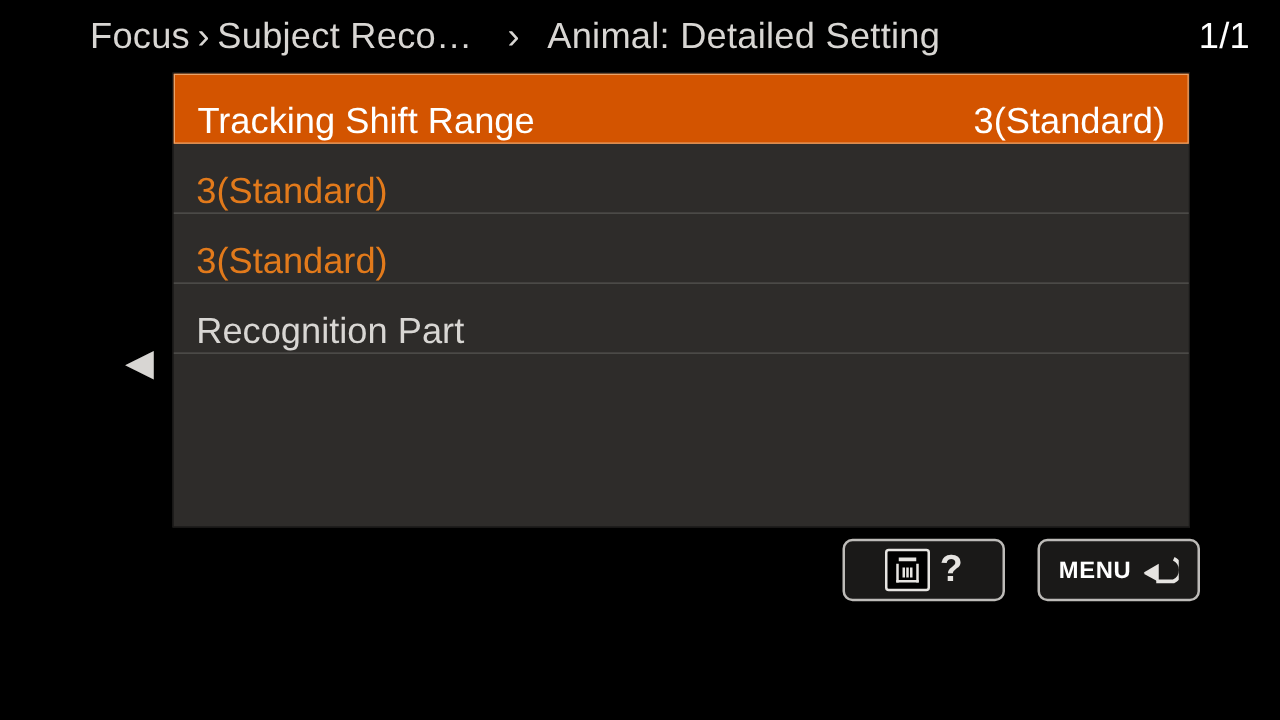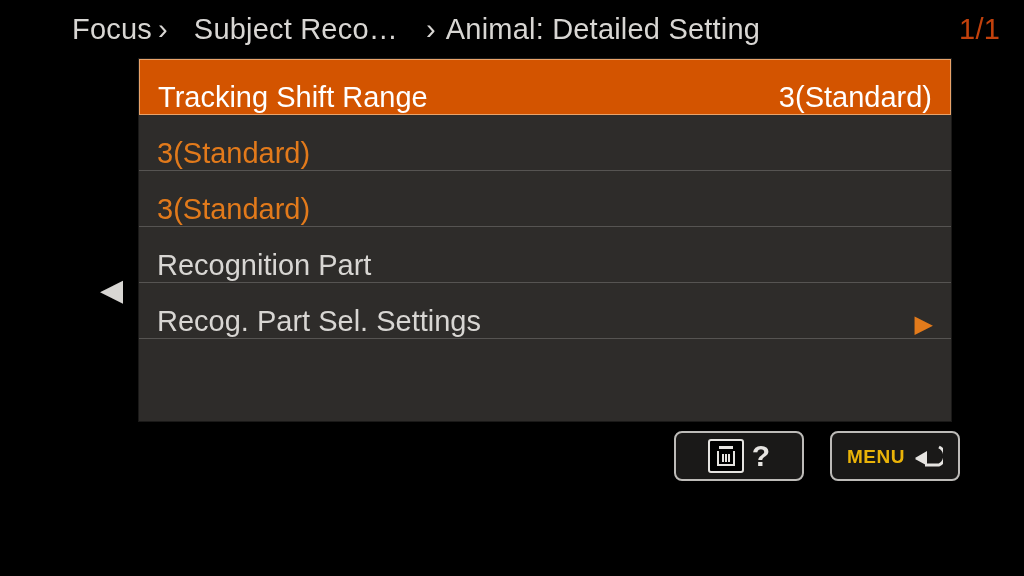--- a/index.html
+++ b/index.html
@@ -31,21 +31,21 @@
       letter-spacing: 0.2px;
     }
     .bc-sep {
       margin: 0 6px 0 0;
       color: #d8d6d3;
     }
     .bc-item { white-space: nowrap; }
     .page-indicator {
       margin-left: auto;
       font-size: 29px;
-      color: #c2410c;
+      color: #ffffff;
     }
     .panel {
       position: absolute;
       left: 138px;
       right: 72px;
       top: 58px;
       bottom: 70px;
       background: #2e2c2a;
       border: 1px solid #1a1918;
     }
@@ -142,63 +142,59 @@
     }
     .qmark {
       font-size: 30px;
       font-weight: bold;
       color: #e6e4e1;
     }
     .menu-text {
       font-size: 19px;
       font-weight: bold;
       letter-spacing: 0.5px;
-      color: #eab308;
+      color: #ffffff;
       line-height: 1;
     }
     .back-arrow {
       width: 30px;
       height: 26px;
       position: relative;
     }
     .back-arrow svg { display: block; }
   </style>
 </head>
 <body>
 
 <div class="screen">
 
   <div class="breadcrumb">
     <span class="bc-item">Focus</span>
     <span class="bc-sep" style="margin-left:6px;">›</span>
-    <span class="bc-item" style="margin-left:20px;">Subject Reco…</span>
+    <span class="bc-item" style="margin-left:0;">Subject Reco…</span>
     <span class="bc-sep" style="margin-left:28px;">›</span>
-    <span class="bc-item" style="margin-left:4px;text-align:right;">Animal: Detailed Setting</span>
+    <span class="bc-item" style="margin-left:16px;text-align:right;">Animal: Detailed Setting</span>
     <span class="page-indicator">1/1</span>
   </div>
 
   <div class="left-arrow">◀</div>
 
   <div class="panel">
     <div class="row selected">
       <span class="label">Tracking Shift Range</span>
       <span class="value">3(Standard)</span>
     </div>
     <div class="row">
       <span class="value">3(Standard)</span>
     </div>
     <div class="row">
       <span class="value">3(Standard)</span>
     </div>
     <div class="row">
       <span class="label">Recognition Part</span>
-    </div>
-    <div class="row">
-      <span class="label">Recog. Part Sel. Settings</span>
-      <span class="chevron">▶</span>
     </div>
   </div>
 
   <div class="bottom-bar">
     <div class="btn">
       <div class="trash-box">
         <div class="trash-icon">
             <div class="trash-stripes"></div>
           </div>
       </div>

